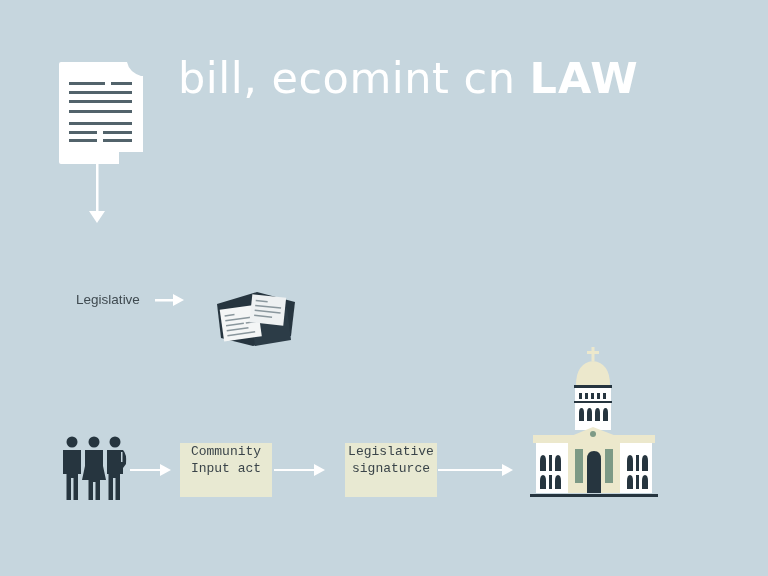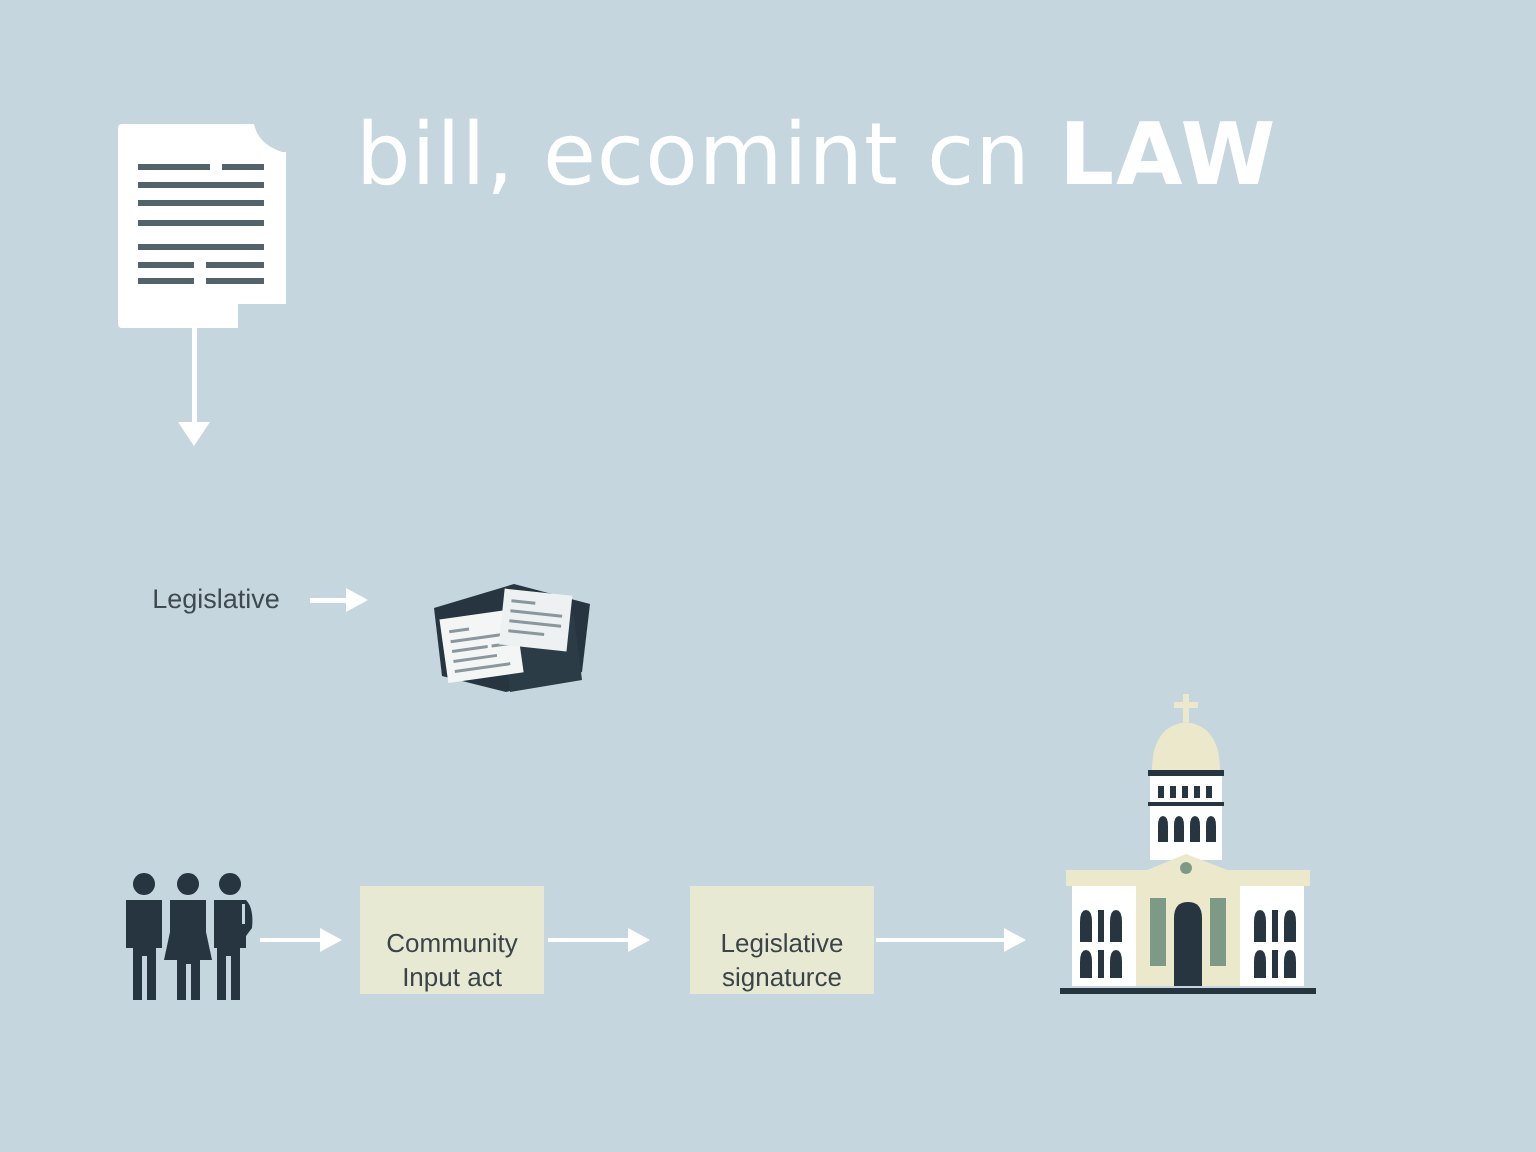--- a/index.html
+++ b/index.html
@@ -23,24 +23,24 @@
     .side-label {
       left: 58px; top: 291px; width: 100px;
       font-size: 13.5px; color: #3f4a50; text-align: center; line-height: 18px;
     }
     .right-arrow-small { left: 155px; top: 292px; width: 30px; height: 16px; }
     .docs-icon { left: 213px; top: 288px; width: 95px; height: 60px; }
     .people-icon { left: 60px; top: 436px; width: 68px; height: 66px; }
     .flow-box {
       width: 92px; height: 54px;
       background: #e8e9d2;
-      display: flex; align-items: flex-end; justify-content: center;
+      display: flex; align-items: flex-start; justify-content: center;
       text-align: center;
       font-size: 13px; color: #3a4449; line-height: 17px;
-      box-sizing: border-box; padding: 0 4px;
+      box-sizing: border-box; padding: 0 4px; font-family: Liberation Mono, monospace;
     }
     .box1 { left: 180px; top: 443px; }
     .box2 { left: 345px; top: 443px; }
     .arrow { height: 16px; }
     .arrow1 { left: 130px; top: 462px; width: 42px; }
     .arrow2 { left: 274px; top: 462px; width: 52px; }
     .arrow3 { left: 438px; top: 462px; width: 76px; }
     .capitol { left: 528px; top: 343px; width: 132px; height: 160px; }
   </style>
 </head>

